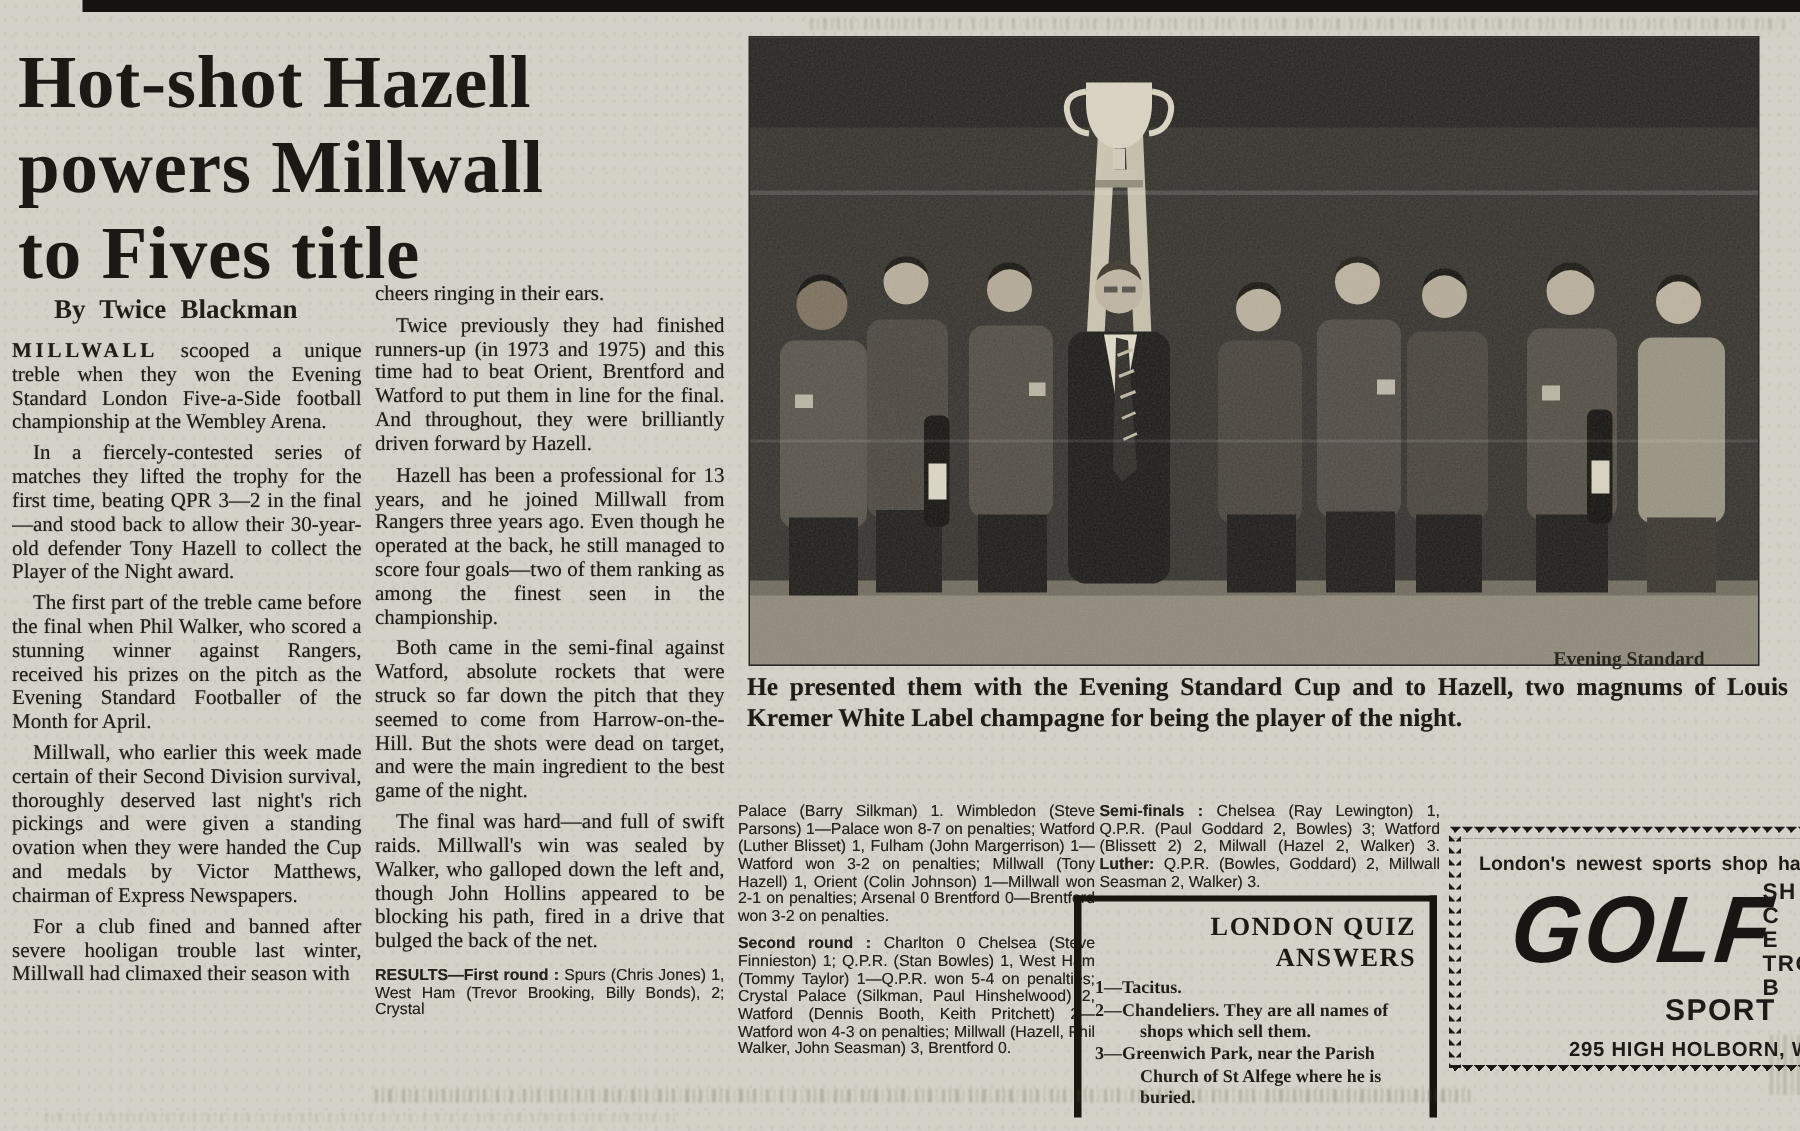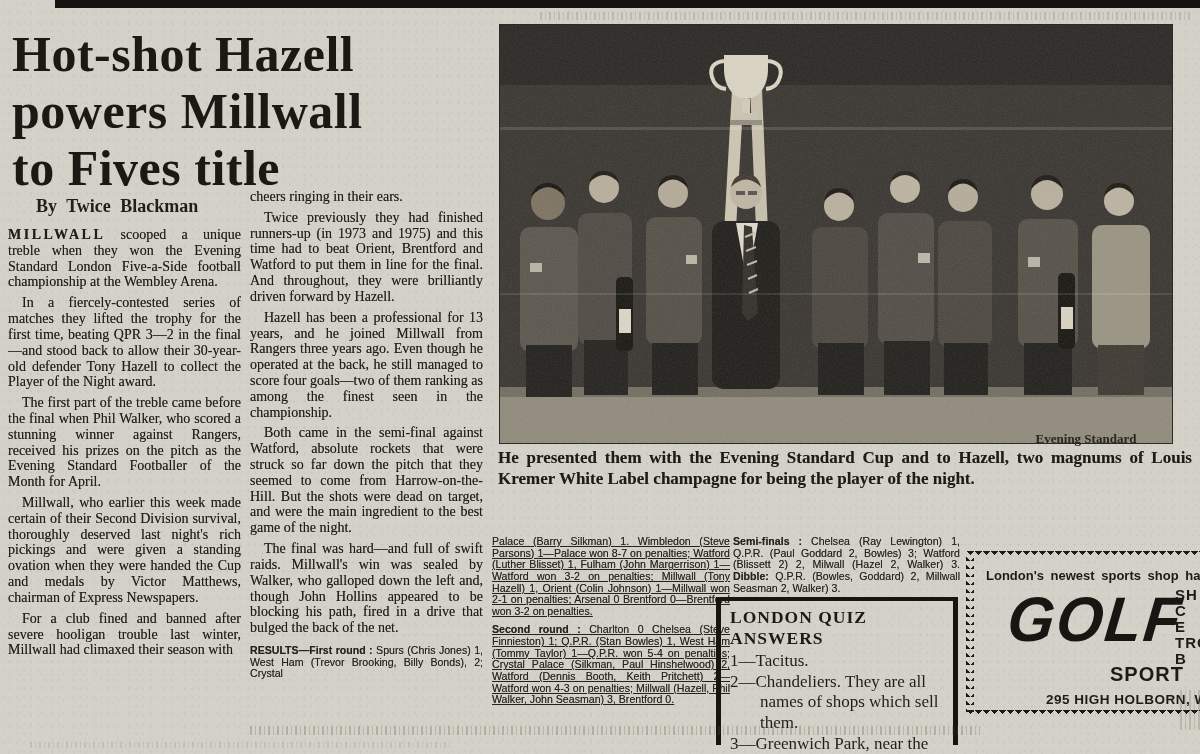--- a/index.html
+++ b/index.html
@@ -36,42 +36,42 @@
   #col2 { left:250px; top:189px; width:233px; height:556px; }
   .leadcaps { letter-spacing:2.5px; font-weight:bold;margin-top:44px; }
 
   .agate { font-family:"Liberation Sans", sans-serif; font-size:10.6px; line-height:1.1;
     color:#26231e; text-align:justify; text-shadow:0 0 .4px rgba(20,18,14,.5); }
   .agate b { font-weight:bold; }
   .agate p { margin-bottom:7px; text-indent:12px; }
   .agate p.noindent { text-indent:0; }
   #results-intro { margin-top:9px; }
 
-  #col3 { position:absolute; left:492px; top:536px; width:238px; height:214px; overflow:hidden;text-decoration:underline; }
+  #col3 { position:absolute; left:492px; top:536px; width:238px; height:214px; overflow:hidden; }
   #col4 { position:absolute; left:733px; top:536px; width:227px; height:60px; overflow:hidden; }
 
   
   #photo { position:absolute; left:500px; top:25px; width:672px; height:418px;
     background:#343230; outline:1px solid #2b2a27; }
   #photo svg { display:block; width:672px; height:418px; }
 
   .credit { position:absolute; left:1000px; top:431px; width:172px; text-align:center;
     font-size:13px; font-weight:bold; color:#2a2620; }
   .caption { position:absolute; left:498px; top:447px; width:694px;
     font-size:17px; font-weight:bold; line-height:1.26; color:#1f1c17; text-align:justify;
     text-shadow:0 0 .5px rgba(20,18,14,.4); }
   .caption p + p { text-indent:34px; margin-top:2px; }
 
   
   #quizbox { position:absolute; left:716px; top:597px; width:242px; height:148px;
     border-top:4px solid #18150f; border-left:5px solid #18150f; border-right:5px solid #18150f;
     padding:6px 9px 0 9px; }
-  #quizbox h3 { font-size:17.5px; font-weight:bold; text-align:left; letter-spacing:1px;
+  #quizbox h3 { font-size:17.5px; font-weight:bold; text-align:right; letter-spacing:1px;
     color:#1d1a14; margin-bottom:2px; }
-  .quiz-item { font-size:17px; font-weight:normal; line-height:1.22; color:#211e18;
+  .quiz-item { font-size:12px; font-weight:bold; line-height:1.22; color:#211e18;
     padding-left:30px; text-indent:-30px; }
 
   
   #adbox { position:absolute; left:966px; top:551px; width:260px; height:167px;
     font-family:"Liberation Sans", sans-serif; color:#1d1b17; }
   .zz-h { position:absolute; left:0; width:100%; height:8px;
     background:
       linear-gradient(135deg, #1b1a17 25%, transparent 25%) -4px 0,
       linear-gradient(225deg, #1b1a17 25%, transparent 25%) -4px 0;
     background-size:8px 8px; background-repeat:repeat-x; }
@@ -224,21 +224,21 @@
   <div class="caption">
     <p>He presented them with the Evening Standard Cup and to Hazell, two magnums of Louis Kremer White Label champagne for being the player of the night.</p>
   </div>
 
   <div class="agate" id="col3">
     <p class="noindent">Palace (Barry Silkman) 1. Wimbledon (Steve Parsons) 1—Palace won 8-7 on penalties; Watford (Luther Blisset) 1, Fulham (John Margerrison) 1—Watford won 3-2 on penalties; Millwall (Tony Hazell) 1, Orient (Colin Johnson) 1—Millwall won 2-1 on penalties; Arsenal 0 Brentford 0—Brentford won 3-2 on penalties.</p>
     <p class="noindent"><b>Second round :</b> <span>Charlton 0 Chelsea (Steve Finnieston) 1; Q.P.R. (Stan Bowles) 1, West Ham (Tommy Taylor) 1—Q.P.R. won 5-4 on penalties; Crystal Palace (Silkman, Paul Hinshelwood) 2, Watford (Dennis Booth, Keith Pritchett) 2—Watford won 4-3 on penalties; Millwall (Hazell, Phil Walker, John Seasman) 3, Brentford 0.</span></p>
   </div>
 
   <div class="agate" id="col4">
-    <p class="noindent"><b>Semi-finals :</b> <span>Chelsea (Ray Lewington) 1, Q.P.R. (Paul Goddard 2, Bowles) 3; Watford (Blissett 2) 2, Milwall (Hazel 2, Walker) 3. </span><b>Dibble:</b><span> Q.P.R. (Bowles, Goddard) 2, Millwall Seasman 2, Walker) 3.</span></p>
+    <p class="noindent"><b>Semi-finals :</b> <span>Chelsea (Ray Lewington) 1, Q.P.R. (Paul Goddard 2, Bowles) 3; Watford (Blissett 2) 2, Milwall (Hazel 2, Walker) 3. </span><b>Luther:</b><span> Q.P.R. (Bowles, Goddard) 2, Millwall Seasman 2, Walker) 3.</span></p>
   </div>
 
   <div id="quizbox">
     <h3>LONDON QUIZ ANSWERS</h3>
     <div class="quiz-item"><span>1—</span><span>Tacitus.</span></div>
     <div class="quiz-item"><span>2—</span><span>Chandeliers. They are all names of shops which sell them.</span></div>
     <div class="quiz-item"><span>3—</span><span>Greenwich Park, near the Parish Church of St Alfege where he is buried.</span></div>
   </div>
 
   <div id="adbox">

